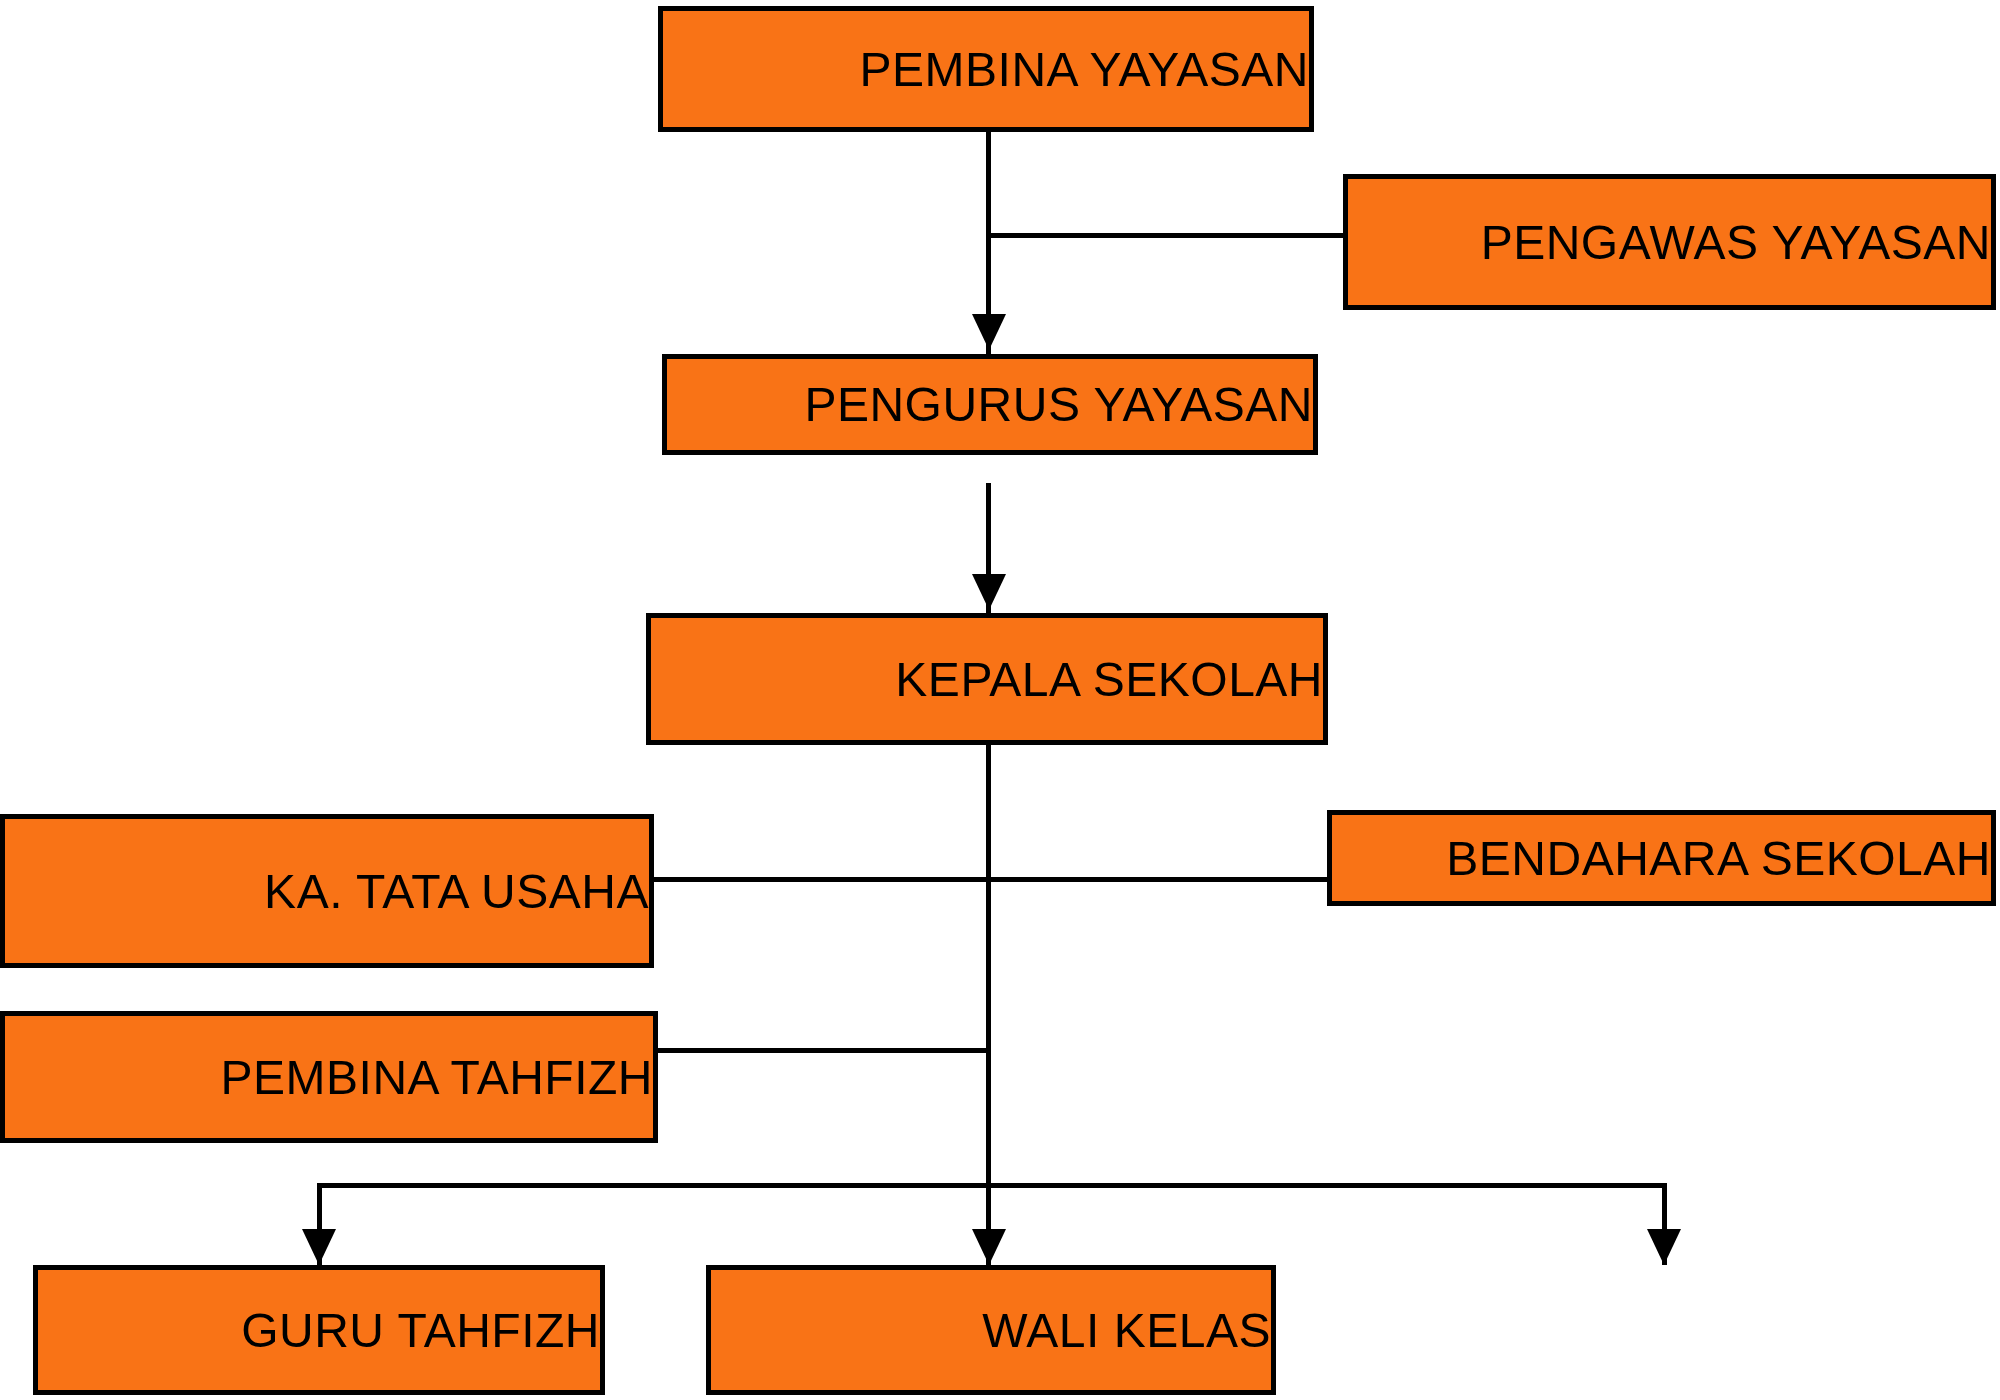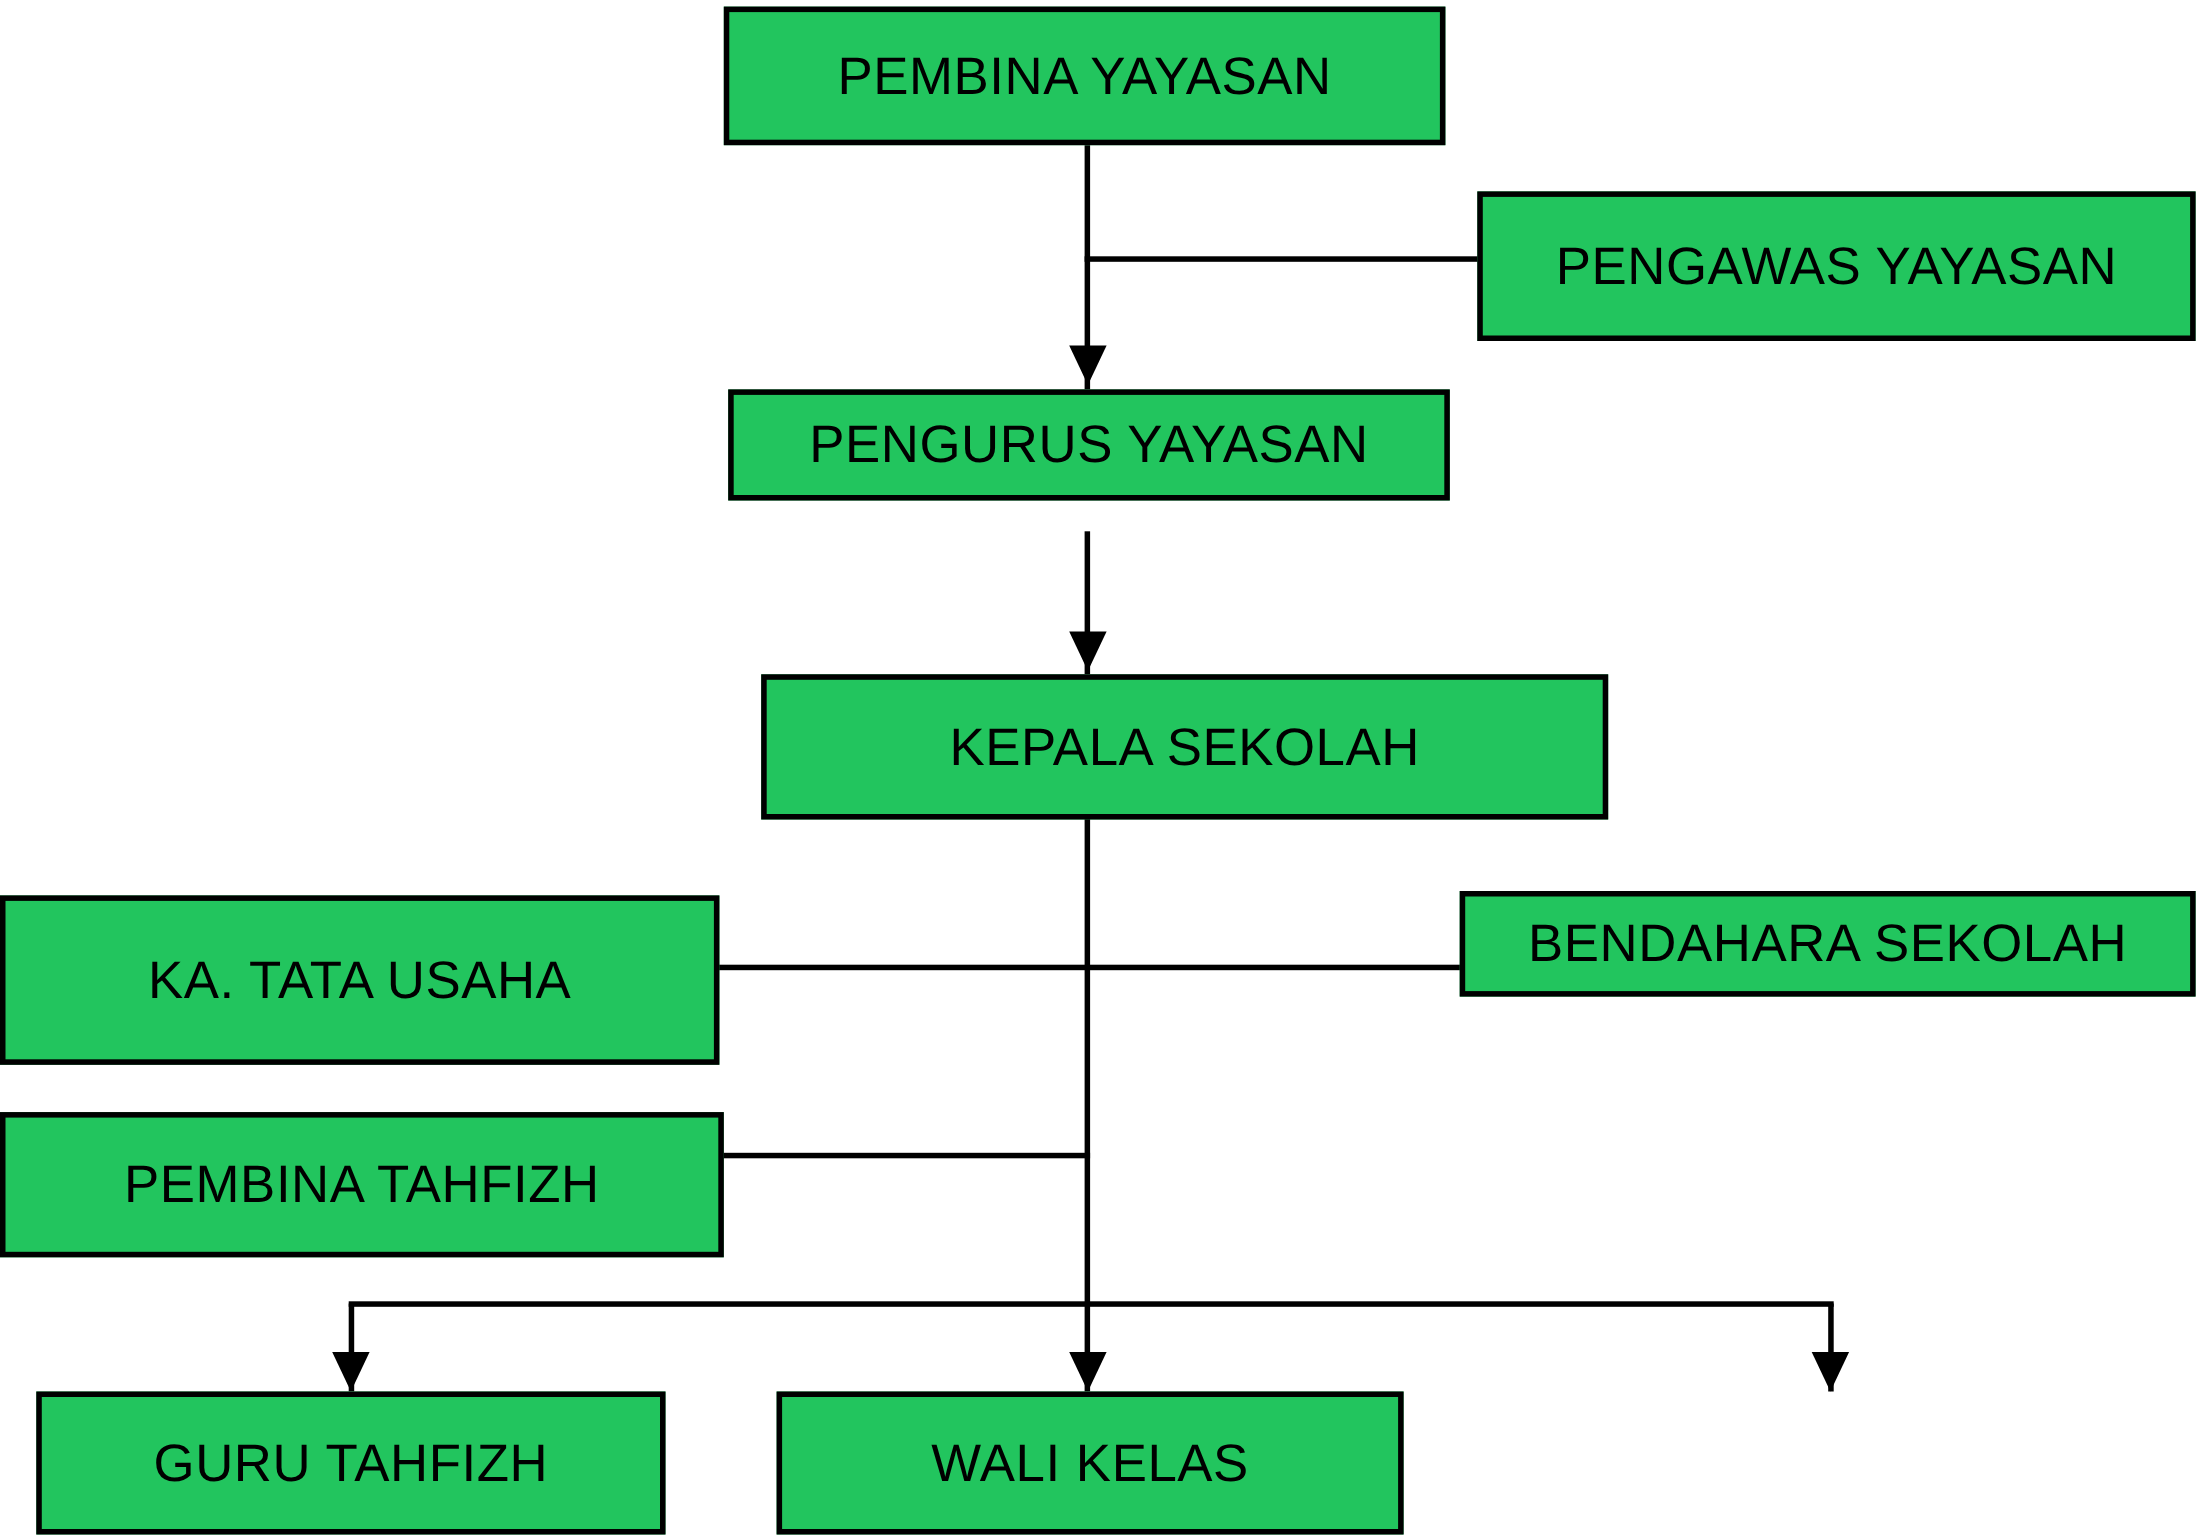--- a/index.html
+++ b/index.html
@@ -11,25 +11,25 @@
     position: relative;
     width: 2000px;
     height: 1400px;
     background: #ffffff;
     overflow: hidden;
     font-family: "Liberation Sans", sans-serif;
   }
   .node {
     position: absolute;
     box-sizing: border-box;
-    background: #22c55e;
+    background: #f97316;
     border: 5px solid #000000;
     display: flex;
     align-items: center;
-    justify-content: center;
+    justify-content: flex-end;
   }
   .node span {
     font-size: 48px;
     color: #000000;
     letter-spacing: 0.5px;
     white-space: nowrap;
   }
   .line {
     position: absolute;
     background: #000000;
@@ -69,21 +69,21 @@
   </div>
 
   <div class="node" style="left:1343px; top:174px; width:653px; height:136px">
     <span>PENGAWAS YAYASAN</span>
   </div>
 
   <div class="node" style="left:662px; top:354px; width:656px; height:101px">
     <span>PENGURUS YAYASAN</span>
   </div>
 
-  <div class="node" style="left:692px; top:613px; width:770px; height:132px">
+  <div class="node" style="left:646px; top:613px; width:682px; height:132px">
     <span>KEPALA SEKOLAH</span>
   </div>
 
   <div class="node" style="left:0px; top:814px; width:654px; height:154px">
     <span>KA. TATA USAHA</span>
   </div>
 
   <div class="node" style="left:1327px; top:810px; width:669px; height:96px">
     <span>BENDAHARA SEKOLAH</span>
   </div>

